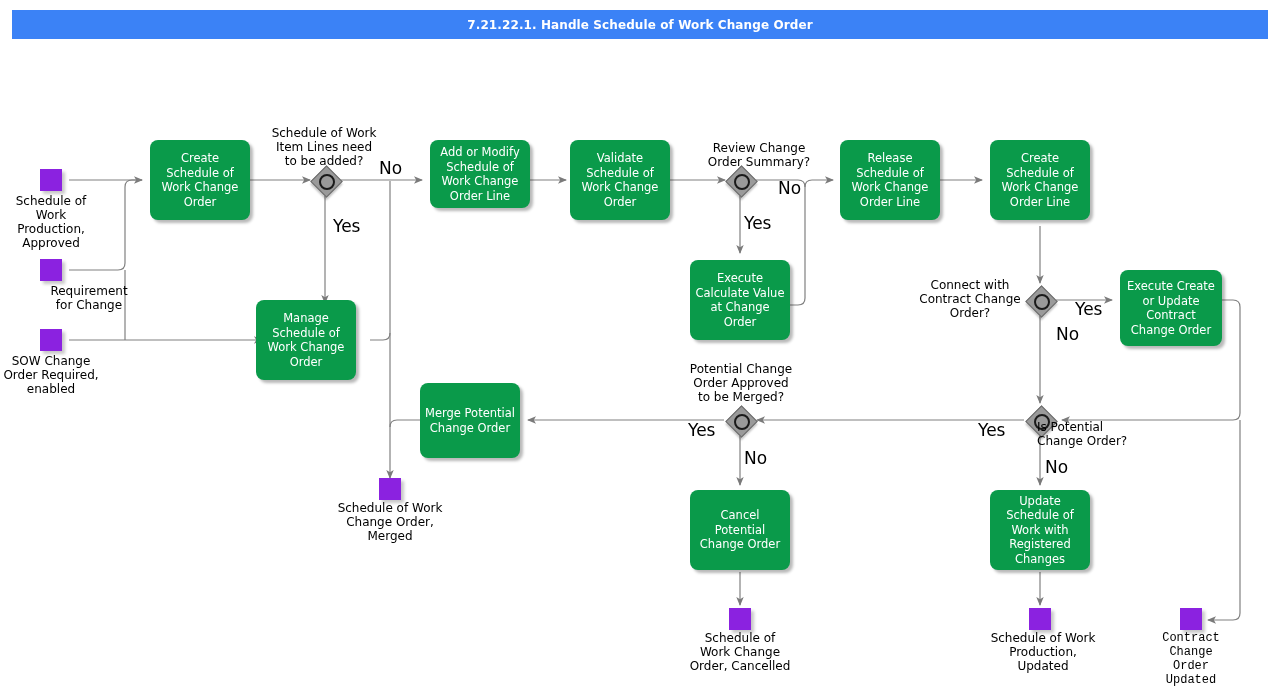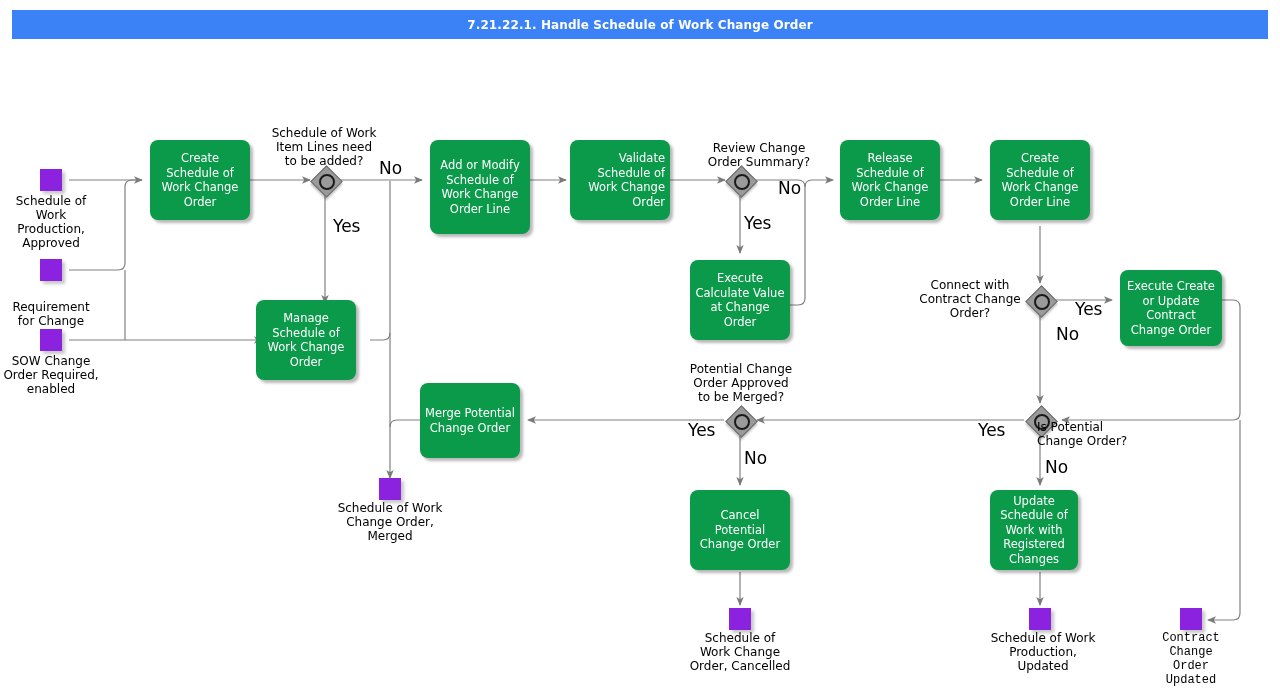--- a/index.html
+++ b/index.html
@@ -113,49 +113,49 @@
   </g>
 </svg>
 
 <div class="evt" style="left:40px;top:169px;"></div>
 <div class="lbl" style="left:0px;top:194px;width:102px;">Schedule of
 Work
 Production,
 Approved</div>
 
 <div class="evt" style="left:40px;top:259px;"></div>
-<div class="lbl" style="left:0px;top:300px;width:102px;">Requirement
+<div class="lbl" style="left:0px;top:284px;width:102px;padding-left:38px;">Requirement
 for Change</div>
 
 <div class="evt" style="left:40px;top:329px;"></div>
 <div class="lbl" style="left:-2px;top:354px;width:106px;">SOW Change
 Order Required,
 enabled</div>
 
 <div class="task" style="left:150px;top:140px;width:100px;height:80px;">Create Schedule of Work Change Order</div>
 
 <div class="task" style="left:256px;top:300px;width:100px;height:80px;">Manage Schedule of Work Change Order</div>
 
-<div class="task" style="left:430px;top:140px;width:100px;height:94px;">Add or Modify Schedule of Work Change Order Line</div>
-
-<div class="task" style="left:570px;top:140px;width:100px;height:80px;text-align:right;">Validate Schedule of Work Change Order</div>
+<div class="task" style="left:430px;top:140px;width:100px;height:68px;">Add or Modify Schedule of Work Change Order Line</div>
+
+<div class="task" style="left:570px;top:140px;width:100px;height:80px;">Validate Schedule of Work Change Order</div>
 
 <div class="task" style="left:690px;top:260px;width:100px;height:80px;">Execute Calculate Value at Change Order</div>
 
 <div class="task" style="left:840px;top:140px;width:100px;height:80px;">Release Schedule of Work Change Order Line</div>
 
 <div class="task" style="left:990px;top:140px;width:100px;height:80px;">Create Schedule of Work Change Order Line</div>
 
 <div class="task" style="left:1120px;top:270px;width:102px;height:76px;">Execute Create or Update Contract Change Order</div>
 
 <div class="task" style="left:420px;top:383px;width:100px;height:75px;text-align:center;">Merge Potential Change Order</div>
 
 <div class="task" style="left:690px;top:490px;width:100px;height:80px;">Cancel Potential Change Order</div>
 
-<div class="task" style="left:990px;top:490px;width:88px;height:80px;">Update Schedule of Work with Registered Changes</div>
+<div class="task" style="left:990px;top:490px;width:100px;height:80px;">Update Schedule of Work with Registered Changes</div>
 
 <div class="gw" style="left:310px;top:165px;">
   <div class="dia"></div>
   <div class="ring"></div>
 </div>
 <div class="lbl" style="left:253px;top:126px;width:142px;">Schedule of Work
 Item Lines need
 to be added?</div>
 <div class="flowlbl" style="left:379px;top:162px;">No</div>
 <div class="flowlbl" style="left:333px;top:220px;">Yes</div>

